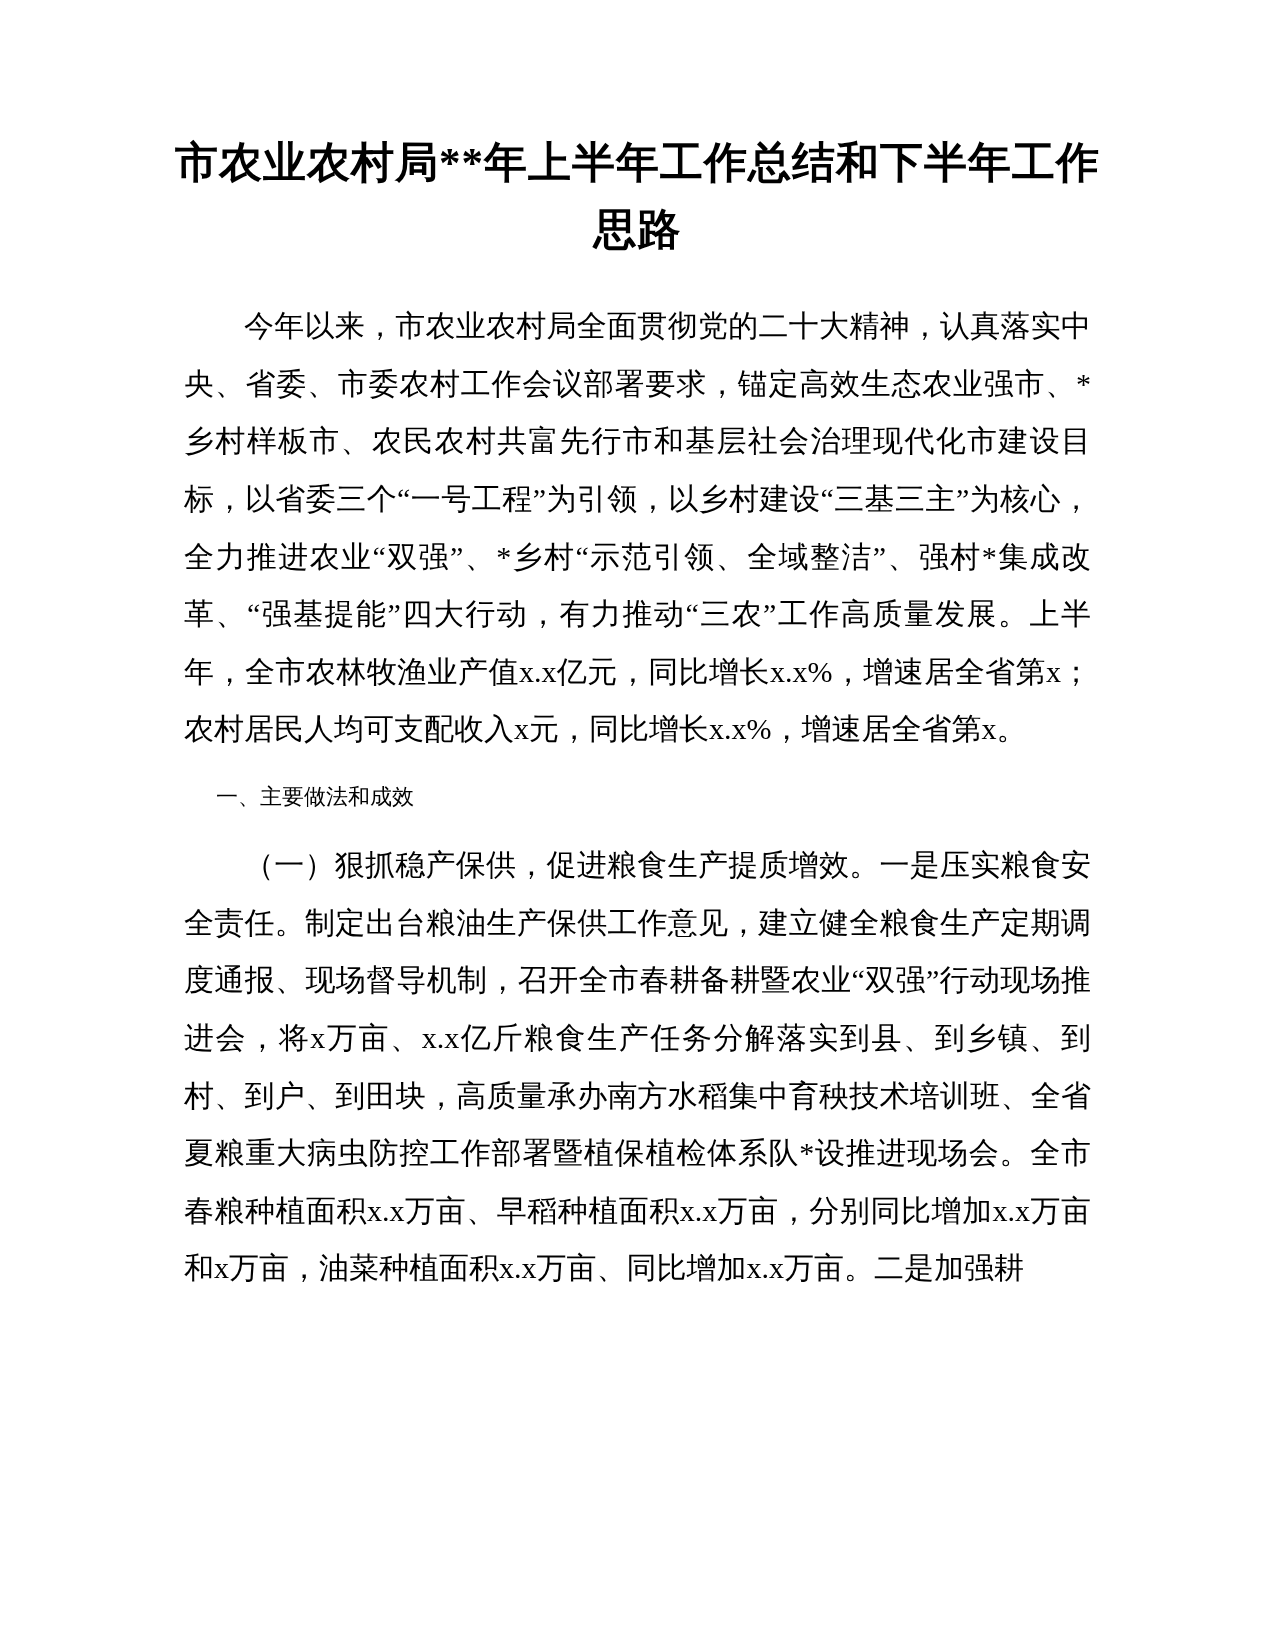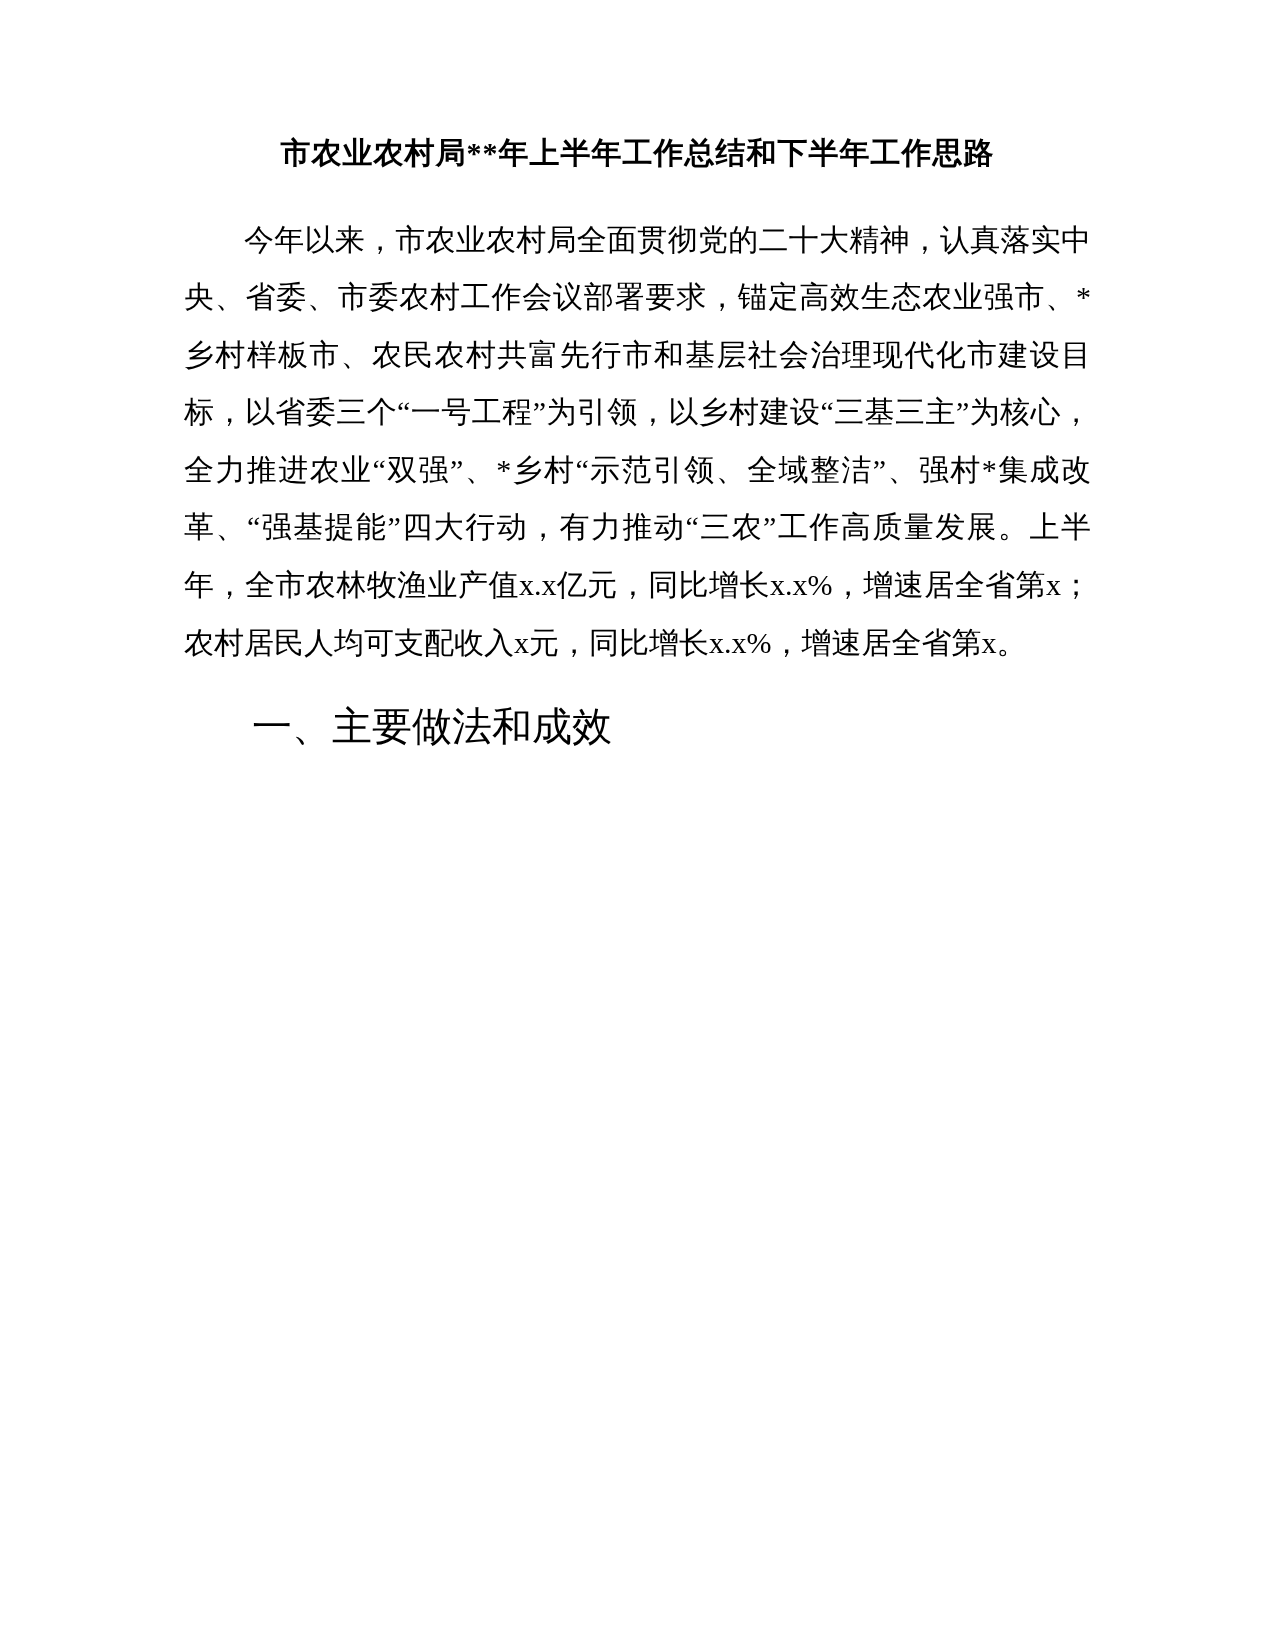--- a/index.html
+++ b/index.html
@@ -13,46 +13,47 @@
     height: 1650px;
     margin: 0 auto;
     background: #ffffff;
     box-sizing: border-box;
     padding: 130px 172px 40px 172px;
     font-family: "Liberation Serif", "DejaVu Serif", serif;
     color: #000000;
     overflow: hidden;
   }
   .doc-title {
-    font-size: 30px;
+    font-size: 43px;
     font-weight: bold;
     text-align: center;
     line-height: 1.55;
     margin: 0 0 34px 0;
     letter-spacing: 1px;
   }
   .body-para {
     font-size: 30px;
     line-height: 1.92;
     text-align: justify;
     text-justify: inter-ideograph;
     text-indent: 2em;
     margin: 12px;
     word-break: break-all;
   }
   .section-heading {
-    font-size: 40px;
+    font-size: 22px;
     line-height: 1.92;
     text-indent: 2em;
     margin: 18px 0 18px 0;
   }
 </style>
 </head>
 <body>
 
 <div class="page">
   <h1 class="doc-title">市农业农村局**年上半年工作总结和下半年工作思路</h1>
 
   <p class="body-para">今年以来，市农业农村局全面贯彻党的二十大精神，认真落实中央、省委、市委农村工作会议部署要求，锚定高效生态农业强市、*乡村样板市、农民农村共富先行市和基层社会治理现代化市建设目标，以省委三个“一号工程”为引领，以乡村建设“三基三主”为核心，全力推进农业“双强”、*乡村“示范引领、全域整洁”、强村*集成改革、“强基提能”四大行动，有力推动“三农”工作高质量发展。上半年，全市农林牧渔业产值x.x亿元，同比增长x.x%，增速居全省第x；农村居民人均可支配收入x元，同比增长x.x%，增速居全省第x。</p>
 
   <p class="section-heading">一、主要做法和成效</p>
 
+  <p class="body-para">（一）狠抓稳产保供，促进粮食生产提质增效。一是压实粮食安全责任。制定出台粮油生产保供工作意见，建立健全粮食生产定期调度通报、现场督导机制，召开全市春耕备耕暨农业“双强”行动现场推进会，将x万亩、x.x亿斤粮食生产任务分解落实到县、到乡镇、到村、到户、到田块，高质量承办南方水稻集中育秧技术培训班、全省夏粮重大病虫防控工作部署暨植保植检体系队*设推进现场会。全市春粮种植面积x.x万亩、早稻种植面积x.x万亩，分别同比增加x.x万亩和x万亩，油菜种植面积x.x万亩、同比增加x.x万亩。二是加强耕</p>
 </div>
 
 </body></html>

